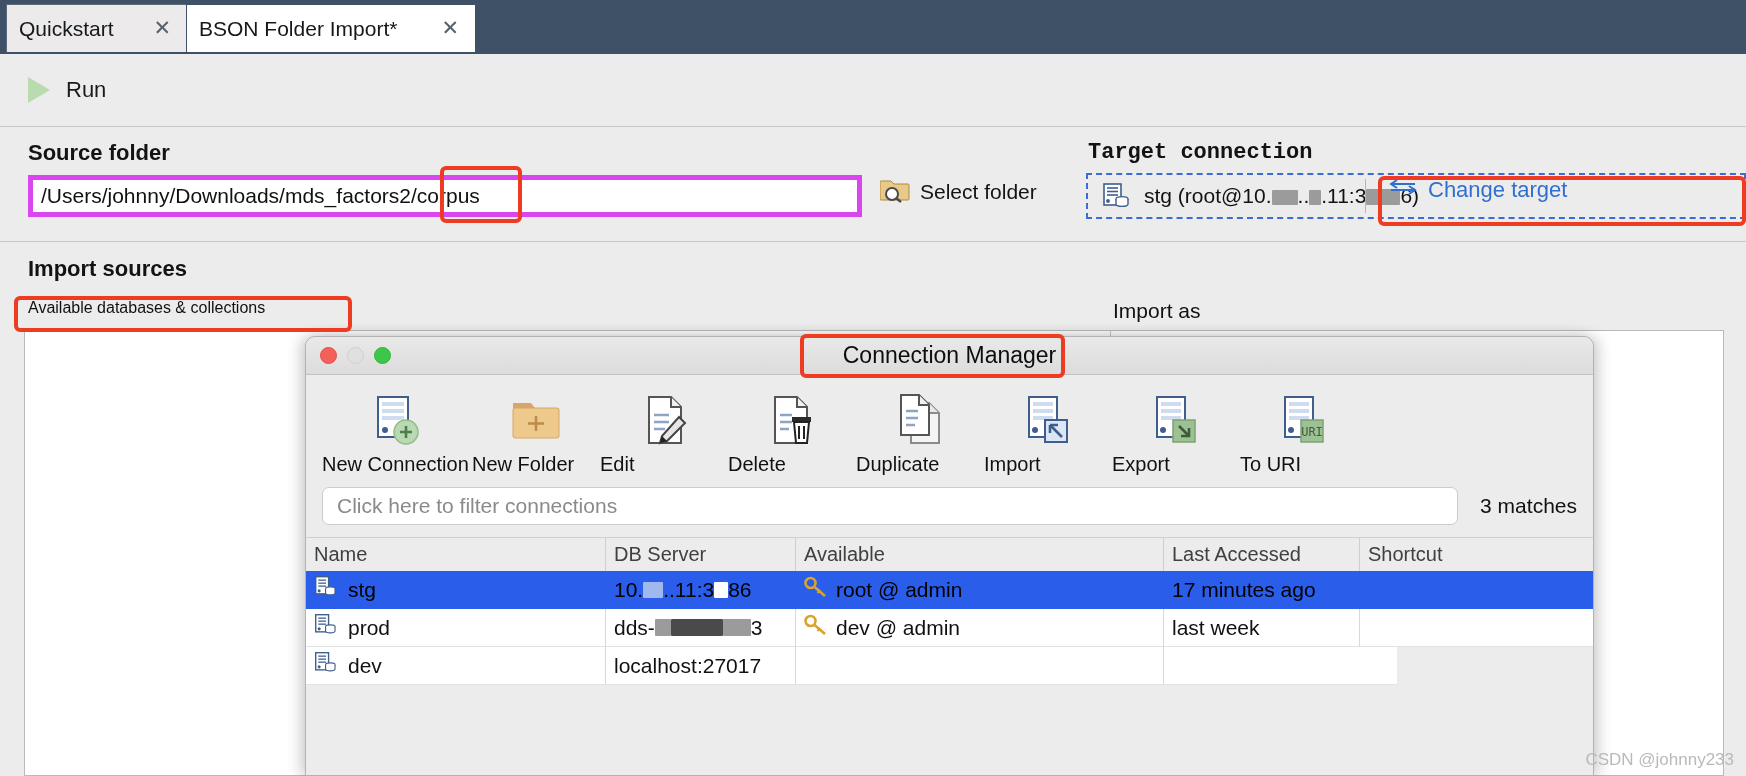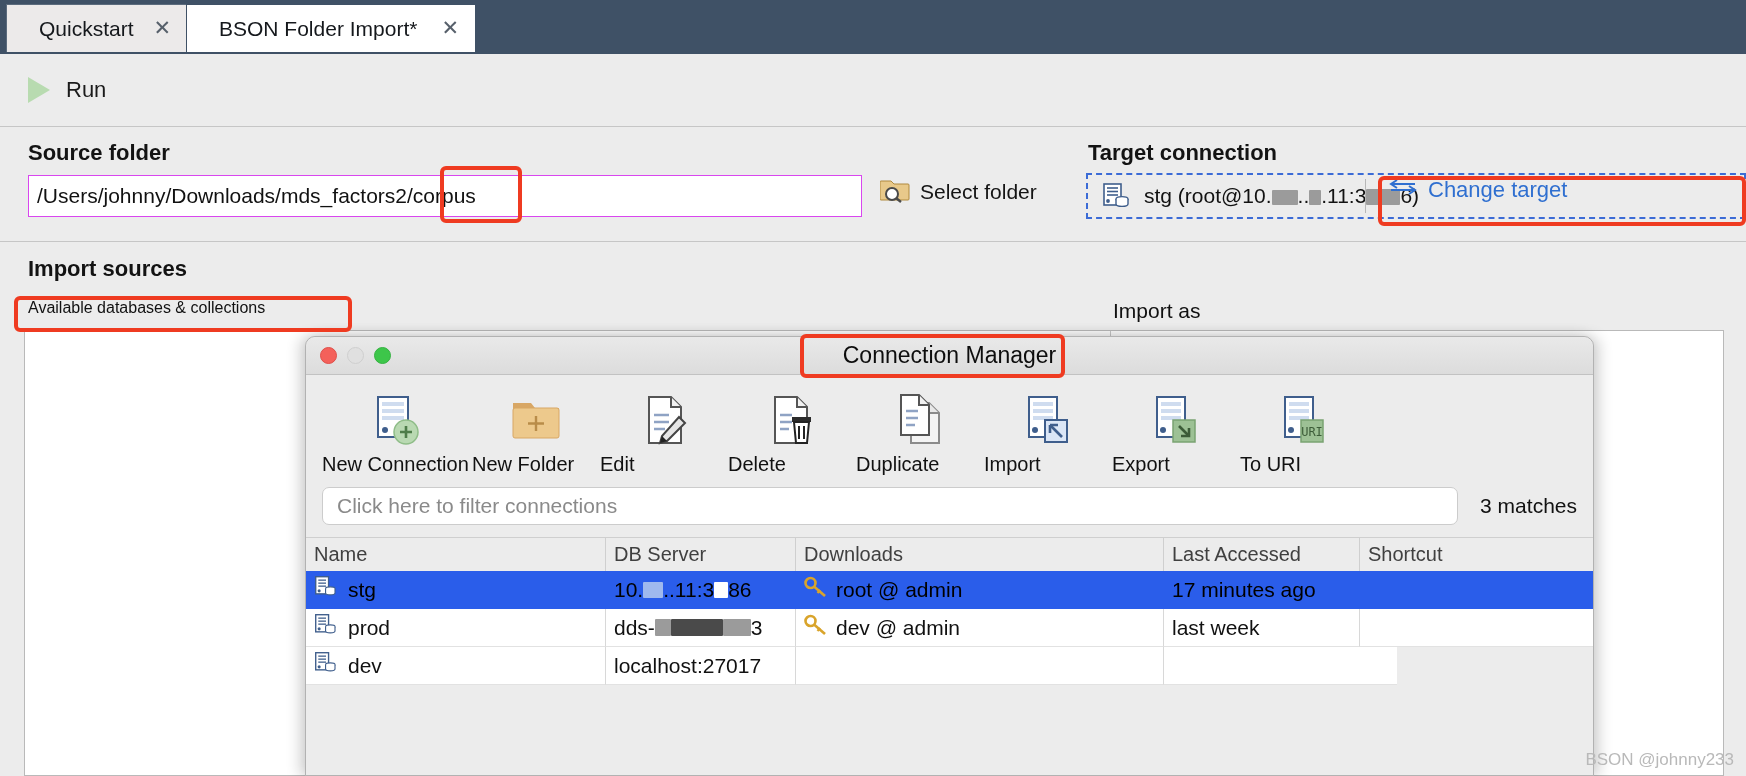--- a/index.html
+++ b/index.html
@@ -18,21 +18,21 @@
 
   
   .tabbar {
     position: absolute; left: 0; top: 0;
     width: 1746px; height: 52px;
     background: #3f5166;
   }
   .tab {
     position: absolute; top: 4px; height: 48px;
     display: flex; align-items: center;
-    padding: 0 16px 0 32px;
+    padding: 0 16px 0 12px;
     border: 1px solid #5b6b7d;
     border-bottom: none;
     font-size: 21px;
     color: #15181c;
     cursor: pointer;
   }
   .tab.inactive { background: #eceaea; left: 6px; width: 182px; }
   .tab.active { background: #ffffff; left: 186px; width: 290px; border-color:#3f5166;}
   .tab-label { white-space: nowrap; }
   .tab-close {
@@ -71,34 +71,34 @@
     background: #ececec;
     border-bottom: 1px solid #c6c6c6;
   }
   .lbl-source {
     position: absolute; left: 28px; top: 13px;
     font-size: 22px; font-weight: bold; color: #131313;
   }
   .src-input {
     position: absolute; left: 28px; top: 48px;
     width: 834px; height: 42px;
-    background: #ffffff; border: 1px solid #d946ef;
+    background: #ffffff; border: 5px solid #d946ef;
     display: flex; align-items: center;
     padding-left: 8px; font-size: 21px; color: #111;
   }
   .select-folder {
     position: absolute; left: 880px; top: 50px;
     display: flex; align-items: center; gap: 10px;
     cursor: pointer;
   }
   .sf-label { font-size: 21px; color: #141414; }
 
   .lbl-target {
     position: absolute; left: 1088px; top: 13px;
-    font-size: 22px; font-weight: bold; color: #131313;
+    font-size: 22px; font-weight: bold; color: #131313; font-family: Liberation Mono, monospace;
   }
   .target-box {
     position: absolute; left: 1086px; top: 46px;
     width: 660px; height: 46px;
     border: 2px dashed #3b6bd6;
     display: flex; align-items: center;
     background: #ececec;
   }
   .target-text {
     font-size: 21px; color: #121212; margin-left: 14px;
@@ -472,21 +472,21 @@
 
     <div class="cm-filterrow">
       <div class="cm-filter">Click here to filter connections</div>
       <div class="cm-matches">3 matches</div>
     </div>
 
     <div class="cm-table">
       <div class="cm-thead">
         <div class="c-name">Name</div>
         <div class="c-db">DB Server</div>
-        <div class="c-sec">Downloads</div>
+        <div class="c-sec">Available</div>
         <div class="c-last">Last Accessed</div>
         <div class="c-short">Shortcut</div>
       </div>
 
       <div class="cm-row selected">
         <div class="c-name">
           <span>
             <svg class="db-icon" viewBox="0 0 28 28">
               <rect x="2" y="2" width="15" height="20" fill="#ffffff" stroke="#3f5e8c" stroke-width="1.6"></rect>
               <line x1="5" y1="6" x2="14" y2="6" stroke="#3f5e8c" stroke-width="1.5"></line>
@@ -576,14 +576,14 @@
         <div class="c-short"></div>
       </div>
     </div>
   </div>
 
   <div class="redbox" style="left:440px;  top:166px; width:82px;  height:57px;"></div>
   <div class="redbox" style="left:1378px; top:176px; width:368px; height:50px;"></div>
   <div class="redbox" style="left:14px;   top:296px; width:338px; height:36px;"></div>
   <div class="redbox" style="left:800px;  top:334px; width:265px; height:44px;"></div>
 
-  <div class="watermark">BSON @johnny233</div>
+  <div class="watermark">CSDN @johnny233</div>
 </div>
 
 </body></html>

